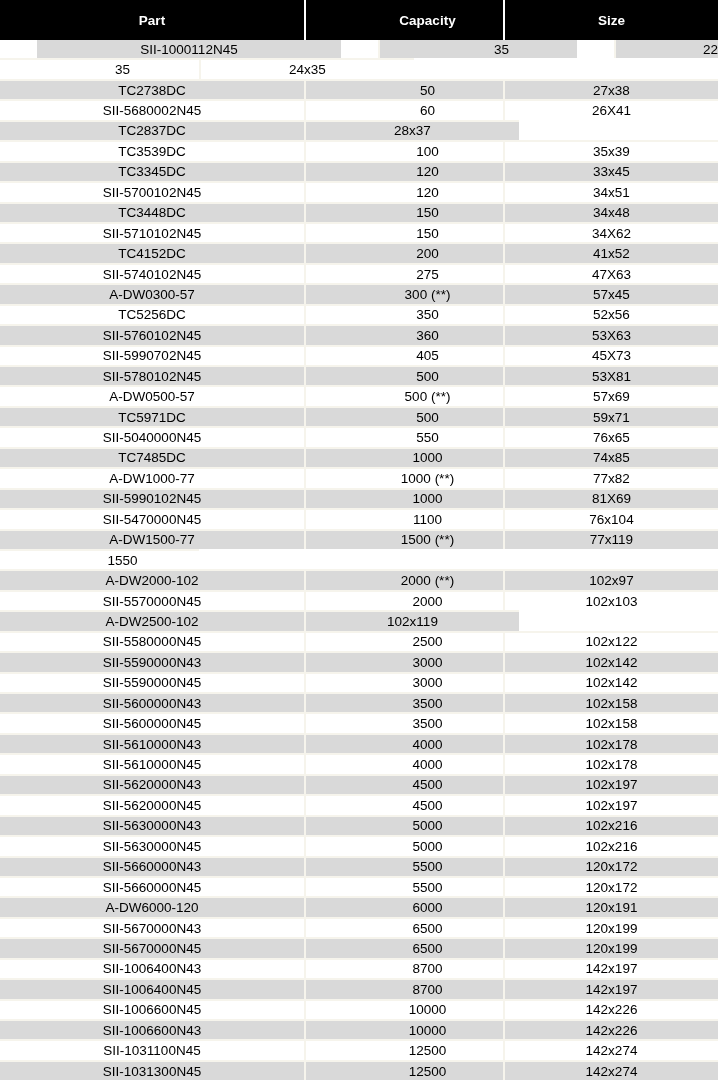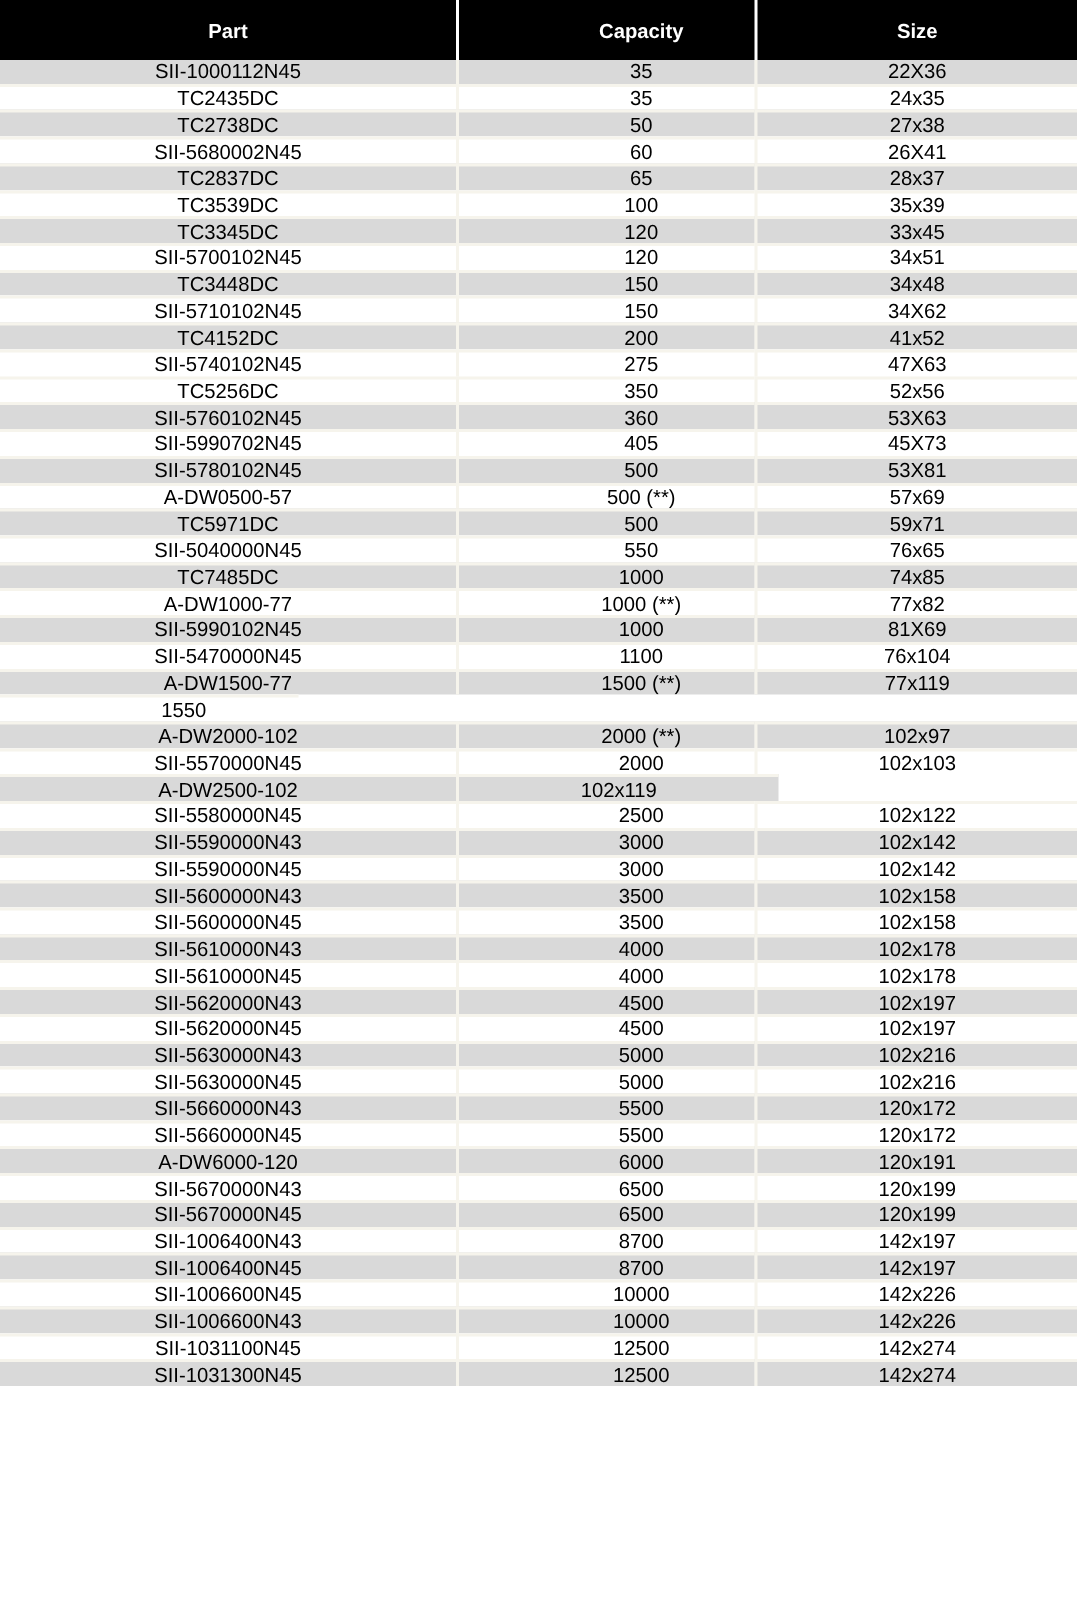--- a/index.html
+++ b/index.html
@@ -10,21 +10,21 @@
     --line:#f6f4ec;
     --text:#000000;
   }
   html,body{
     margin:0;padding:0;
     width:718px;height:1080px;
     background:#ffffff;
     overflow:hidden;
   }
   .table{
-    width:718px;height:924px;
+    width:718px;height:1080px;
     display:flex;flex-direction:column;
     font-family:"Liberation Sans",sans-serif;
     color:var(--text);
   }
   .header-row{
     height:40px;flex:0 0 40px;
     display:flex;
     background:var(--header-bg);
     color:var(--header-text);
     font-weight:bold;
@@ -39,20 +39,21 @@
   }
   .row{
     flex:1 1 auto;
     display:flex;
   }
   .row .cell{
     border-top:2px solid var(--line);
   }
   .row:first-child .cell{
     border-top:none;
+    margin-left:37px;
   }
   .row .cell + .cell{
     border-left:2px solid var(--line);
   }
   .stripe .cell{background:var(--stripe);}
   .plain .cell{background:var(--plain);}
   .cell{
     box-sizing:border-box;
     display:flex;align-items:center;justify-content:center;
     font-size:13.5px;
@@ -72,37 +73,35 @@
     <div class="cell c1">Capacity</div>
     <div class="cell c2">Size</div>
   </div>
   <div id="table-body">
       <div class="row stripe">
         <div class="cell c0">SII-1000112N45</div>
         <div class="cell c1">35</div>
         <div class="cell c2">22X36</div>
       </div>
       <div class="row plain">
-        <div class="cell c0">TC2435DC</div>
         <div class="cell c1">35</div>
         <div class="cell c2">24x35</div>
       </div>
       <div class="row stripe">
         <div class="cell c0">TC2738DC</div>
         <div class="cell c1">50</div>
         <div class="cell c2">27x38</div>
       </div>
       <div class="row plain">
         <div class="cell c0">SII-5680002N45</div>
         <div class="cell c1">60</div>
         <div class="cell c2">26X41</div>
       </div>
       <div class="row stripe">
         <div class="cell c0">TC2837DC</div>
-        <div class="cell c1">65</div>
         <div class="cell c2">28x37</div>
       </div>
       <div class="row plain">
         <div class="cell c0">TC3539DC</div>
         <div class="cell c1">100</div>
         <div class="cell c2">35x39</div>
       </div>
       <div class="row stripe">
         <div class="cell c0">TC3345DC</div>
         <div class="cell c1">120</div>
@@ -125,20 +124,25 @@
       </div>
       <div class="row stripe">
         <div class="cell c0">TC4152DC</div>
         <div class="cell c1">200</div>
         <div class="cell c2">41x52</div>
       </div>
       <div class="row plain">
         <div class="cell c0">SII-5740102N45</div>
         <div class="cell c1">275</div>
         <div class="cell c2">47X63</div>
+      </div>
+      <div class="row stripe">
+        <div class="cell c0">A-DW0300-57</div>
+        <div class="cell c1">300 (**)</div>
+        <div class="cell c2">57x45</div>
       </div>
       <div class="row plain">
         <div class="cell c0">TC5256DC</div>
         <div class="cell c1">350</div>
         <div class="cell c2">52x56</div>
       </div>
       <div class="row stripe">
         <div class="cell c0">SII-5760102N45</div>
         <div class="cell c1">360</div>
         <div class="cell c2">53X63</div>

